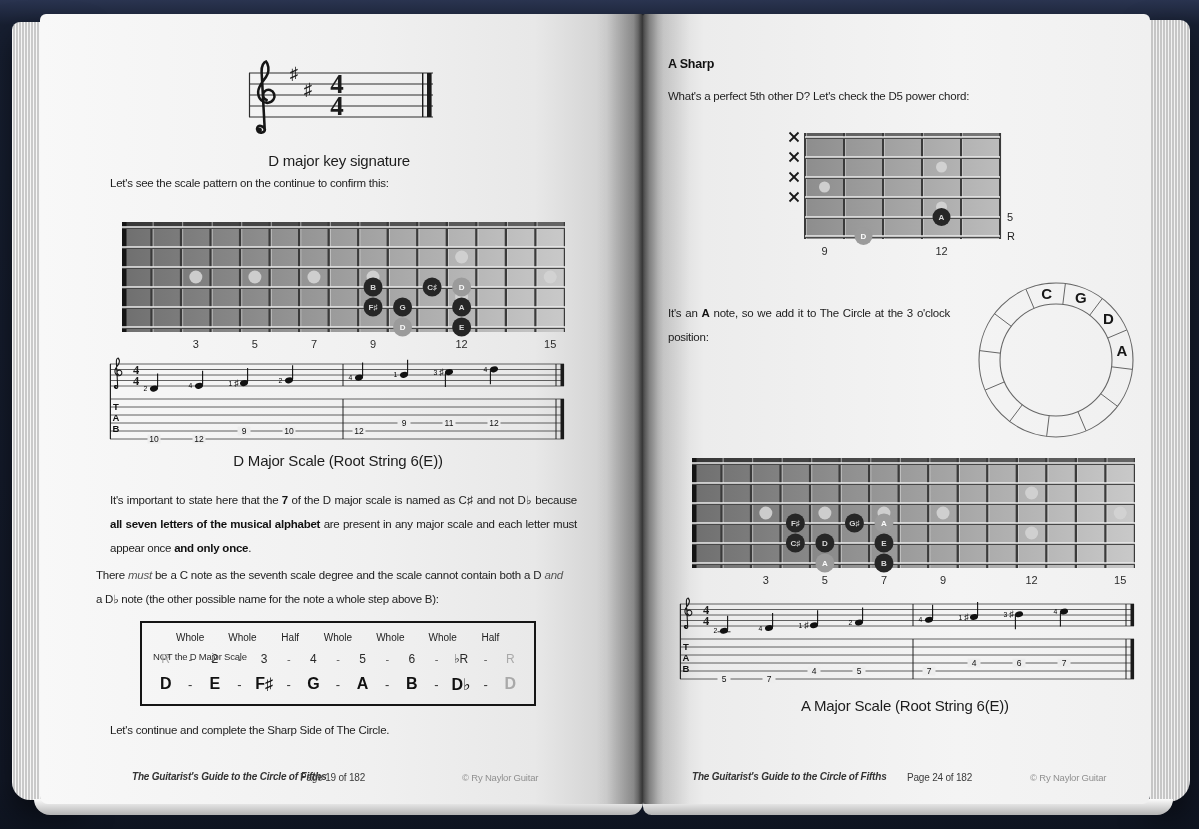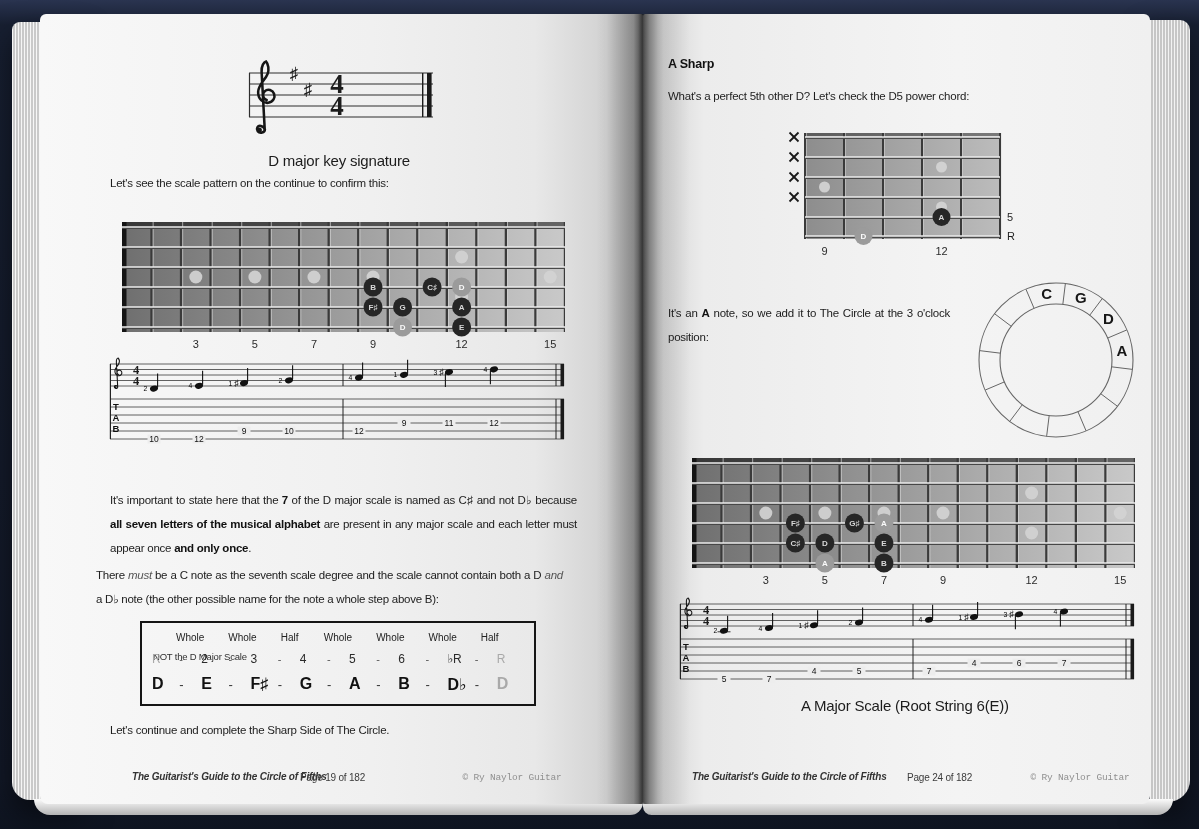--- a/index.html
+++ b/index.html
@@ -25,30 +25,30 @@
     background:linear-gradient(90deg,rgba(0,0,0,0) 0%,rgba(0,0,0,.14) 40%,rgba(20,20,20,.55) 49%,rgba(0,0,0,.30) 52%,rgba(0,0,0,.10) 66%,rgba(0,0,0,0) 100%);}
   .body-text{font-size:11.5px;letter-spacing:-0.25px;line-height:24px;color:#212121;text-align:justify;}
   .body-text .rb{font-weight:bold;color:#111;}
   .body-text .ri{font-style:italic;color:#555;}
   .oneline{font-size:11.5px;letter-spacing:-0.25px;color:#1d1d1d;white-space:nowrap;}
   .heading{font-size:12.5px;font-weight:bold;color:#111;letter-spacing:-0.2px;}
   .caption{font-size:15px;letter-spacing:-0.2px;color:#1c1c1c;text-align:center;}
   .tbl-caption{font-size:9.5px;letter-spacing:-0.2px;color:#222;margin-top:44px;}
   .itable-box{border:2px solid #151515;background:rgba(255,255,255,0.06);padding:4px 10px 6px 10px;}
   .itable-row{display:grid;align-items:center;}
-  .itable-row>div{}
+  .itable-row>div{text-align:center;}
   .iv{font-size:10px;color:#222;white-space:nowrap;}
   .dg{font-size:12px;color:#2a2a2a;}
   .nt{font-size:16px;font-weight:bold;color:#111;}
   .dashd{font-size:11px;color:#555;}
   .dashn{font-size:13px;color:#333;}
   .gray{color:#a9a9a9 !important;}
   .footer-title{font-size:10px;font-weight:bold;font-style:italic;color:#333;letter-spacing:-0.2px;white-space:nowrap;margin-left:24px;}
   .footer-page{font-size:10px;color:#3c3c3c;letter-spacing:-0.2px;white-space:nowrap;}
-  .footer-copy{font-size:9.5px;color:#909090;letter-spacing:-0.2px;white-space:nowrap;text-align:center;font-family:Liberation Mono, monospace;}
+  .footer-copy{font-size:9.5px;color:#909090;letter-spacing:-0.2px;white-space:nowrap;text-align:left;}
 </style>
 </head>
 <body>
 
 <svg style="position:absolute;width:0;height:0" aria-hidden="true">
   <defs>
     <linearGradient id="boardGrad" x1="0" y1="0" x2="1" y2="0">
       <stop offset="0" stop-color="#6f6f6f"></stop>
         <stop offset="0.55" stop-color="#a2a2a2"></stop>
         <stop offset="1" stop-color="#c9c9c9"></stop>
@@ -230,20 +230,21 @@
         <text x="335.5" y="18.1" font-size="9" text-anchor="middle" fill="#111" font-family="&quot;Liberation Sans&quot;,&quot;DejaVu Sans&quot;,sans-serif">♯</text>
         <text x="329.5" y="17.6" font-size="6.8" text-anchor="middle" fill="#000" font-family="&quot;Liberation Sans&quot;,&quot;DejaVu Sans&quot;,sans-serif">3</text>
         <rect x="336.5" y="61.5" width="13" height="9" fill="#ededed"></rect>
         <text x="343" y="69" font-size="8.5" text-anchor="middle" fill="#111" font-family="&quot;Liberation Sans&quot;,&quot;DejaVu Sans&quot;,sans-serif">11</text>
         <ellipse cx="388" cy="12.350000000000001" rx="4.1" ry="2.9" fill="#111" transform="rotate(-14 388 12.350000000000001)"></ellipse>
         <line x1="384.4" y1="13.350000000000001" x2="384.4" y2="27.35" stroke="#111" stroke-width="1.1"></line>
         <text x="379.5" y="14.850000000000001" font-size="6.8" text-anchor="middle" fill="#000" font-family="&quot;Liberation Sans&quot;,&quot;DejaVu Sans&quot;,sans-serif">4</text>
         <rect x="381.5" y="61.5" width="13" height="9" fill="#ededed"></rect>
         <text x="388" y="69" font-size="8.5" text-anchor="middle" fill="#111" font-family="&quot;Liberation Sans&quot;,&quot;DejaVu Sans&quot;,sans-serif">12</text>
       </svg></div>
+  <div class="abs caption" style="left:138px;top:452px;width:400px">D Major Scale (Root String 6(E))</div>
 
   <div class="abs body-text" style="left:110px;top:488px;width:467px"><span>It's important to state here that the </span><span class="rb">7</span><span> of the D major scale is named as C♯ and not D♭ because </span><span class="rb">all seven letters of the musical alphabet</span><span> are present in any major scale and each letter must appear once </span><span class="rb">and only once</span><span>.</span></div>
 
   <div class="abs body-text" style="left:96px;top:563px;width:467px"><span>There </span><span class="ri">must</span><span> be a C note as the seventh scale degree and the scale cannot contain both a D </span><span class="ri">and</span><span> a D♭ note (the other possible name for the note a whole step above B):</span></div>
 
   <div class="abs tbl-caption" style="left:153px;top:607px">NOT the D Major Scale</div>
   <div class="abs itable-box" style="left:140px;top:621px;width:372px">
       <div class="itable-row " style="grid-template-columns: 1.25fr 1fr 1.25fr 1fr 1.25fr 1fr 1.25fr 1fr 1.25fr 1fr 1.25fr 1fr 1.25fr 1fr 1.25fr; height: 20px;">
         <div class="iv"></div>
         <div class="iv">Whole</div>

